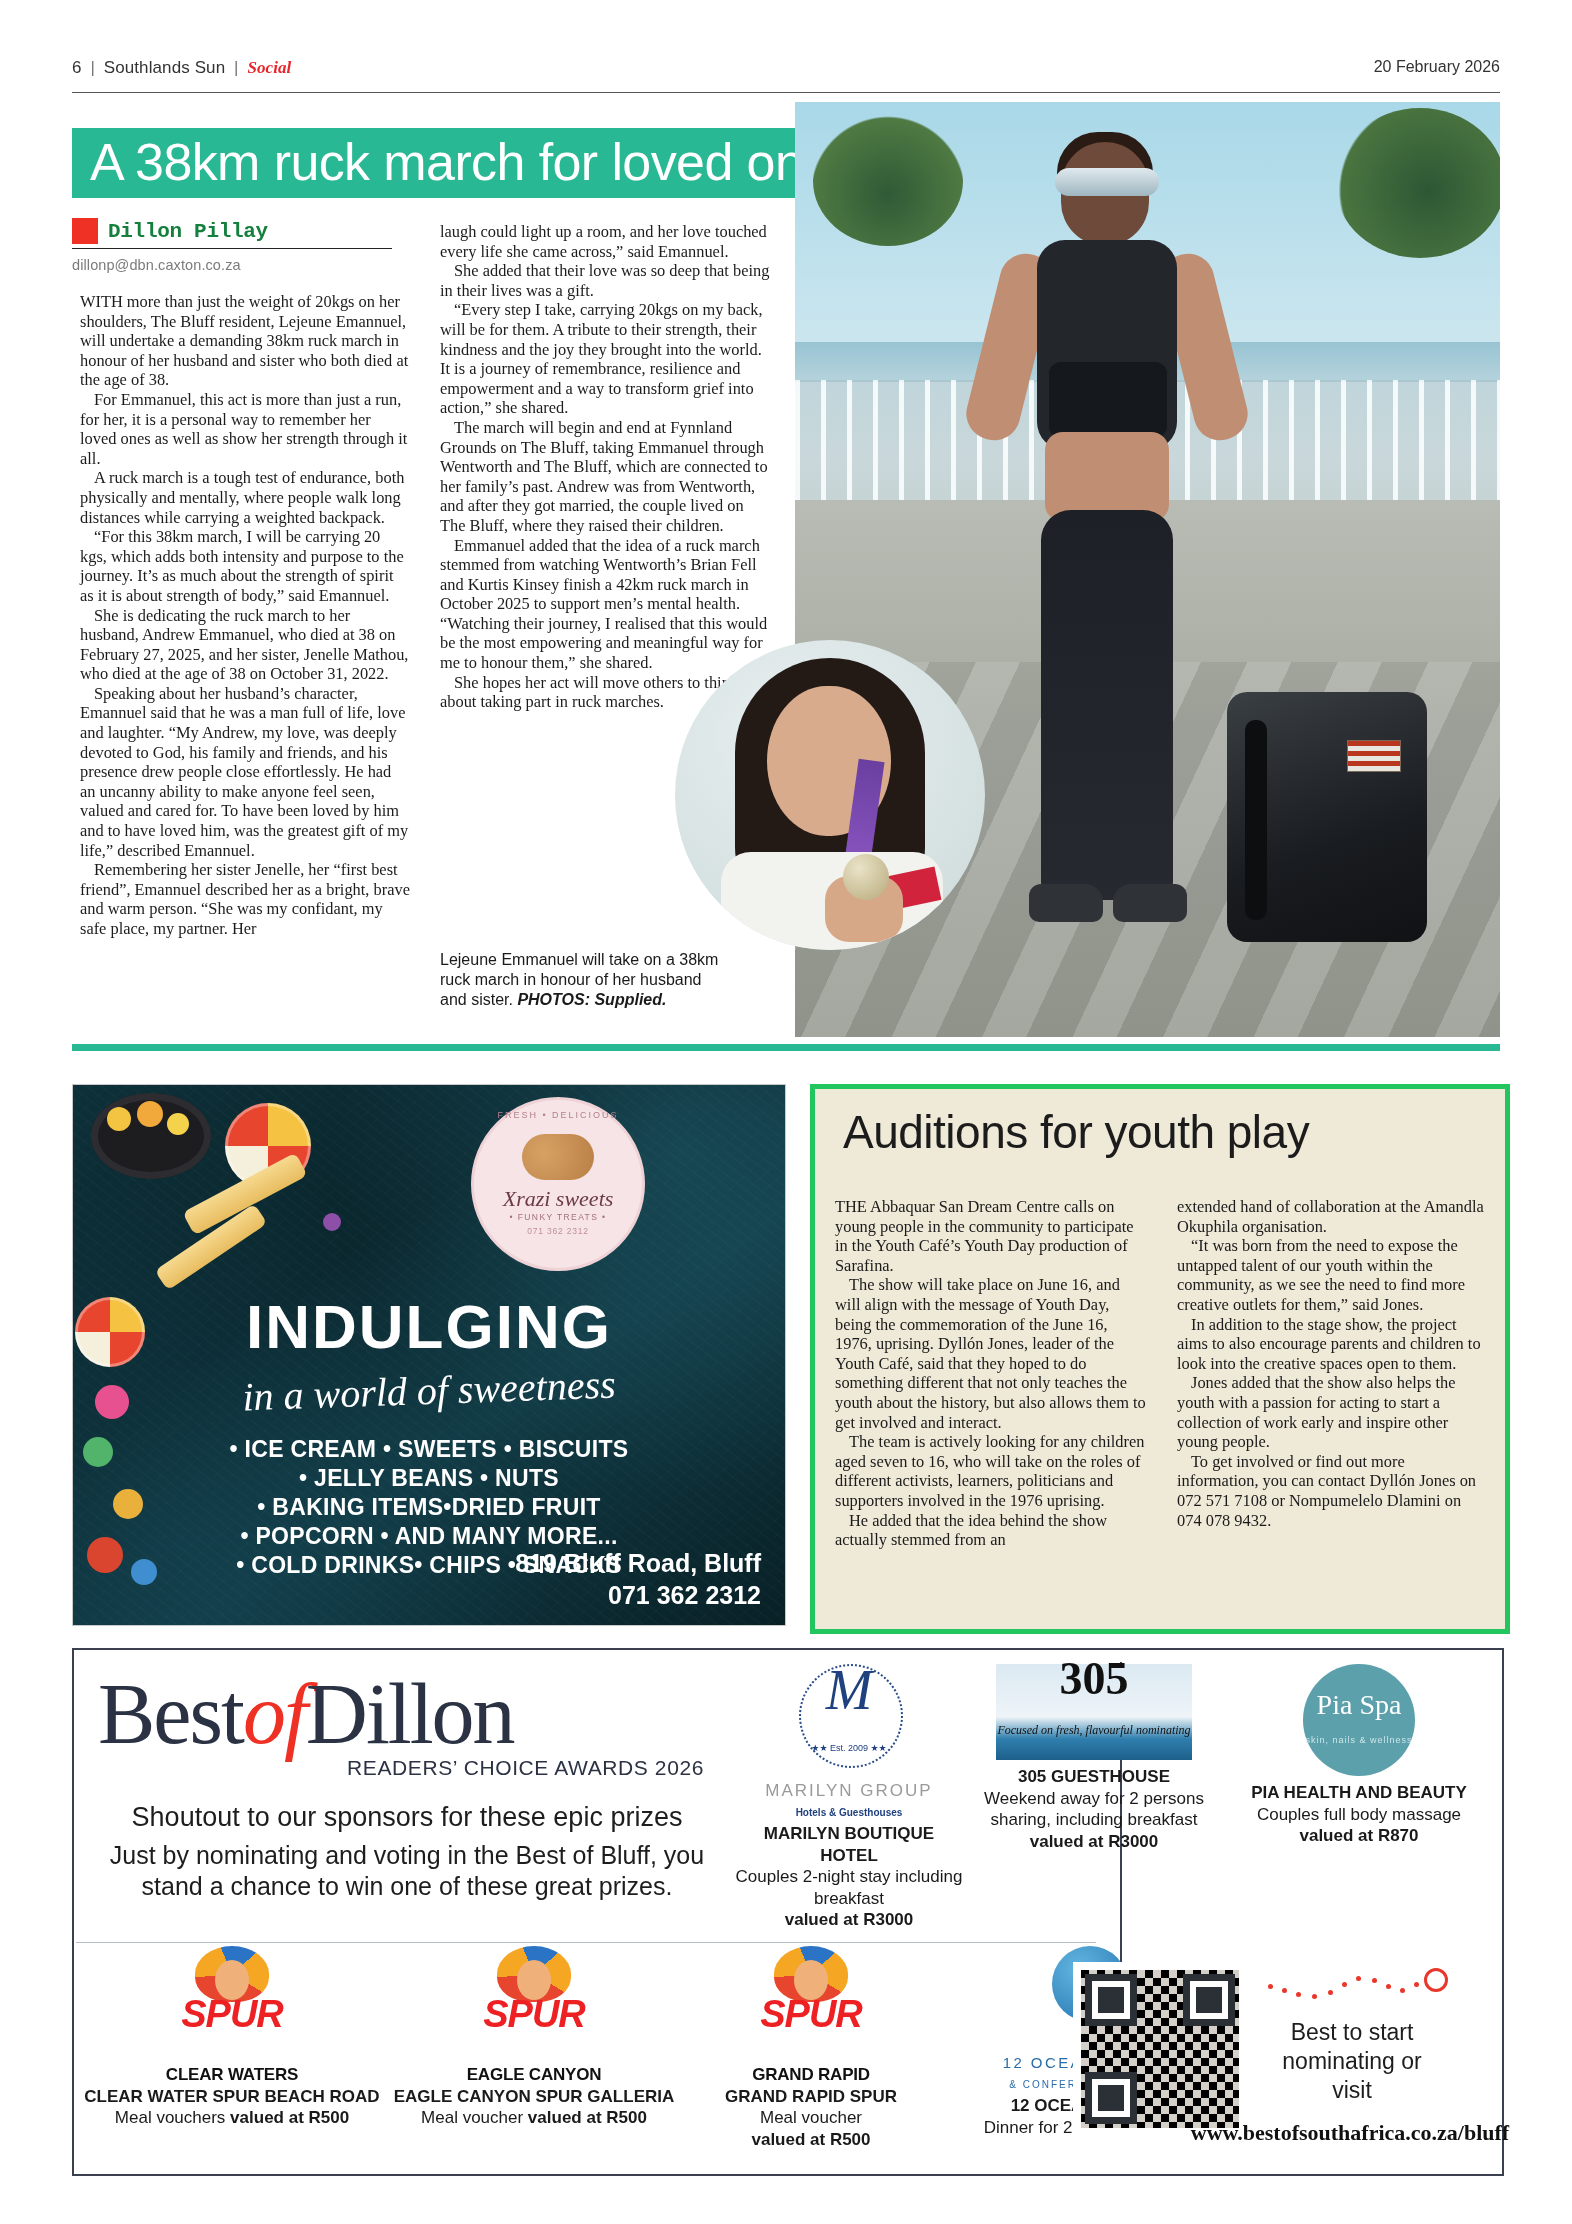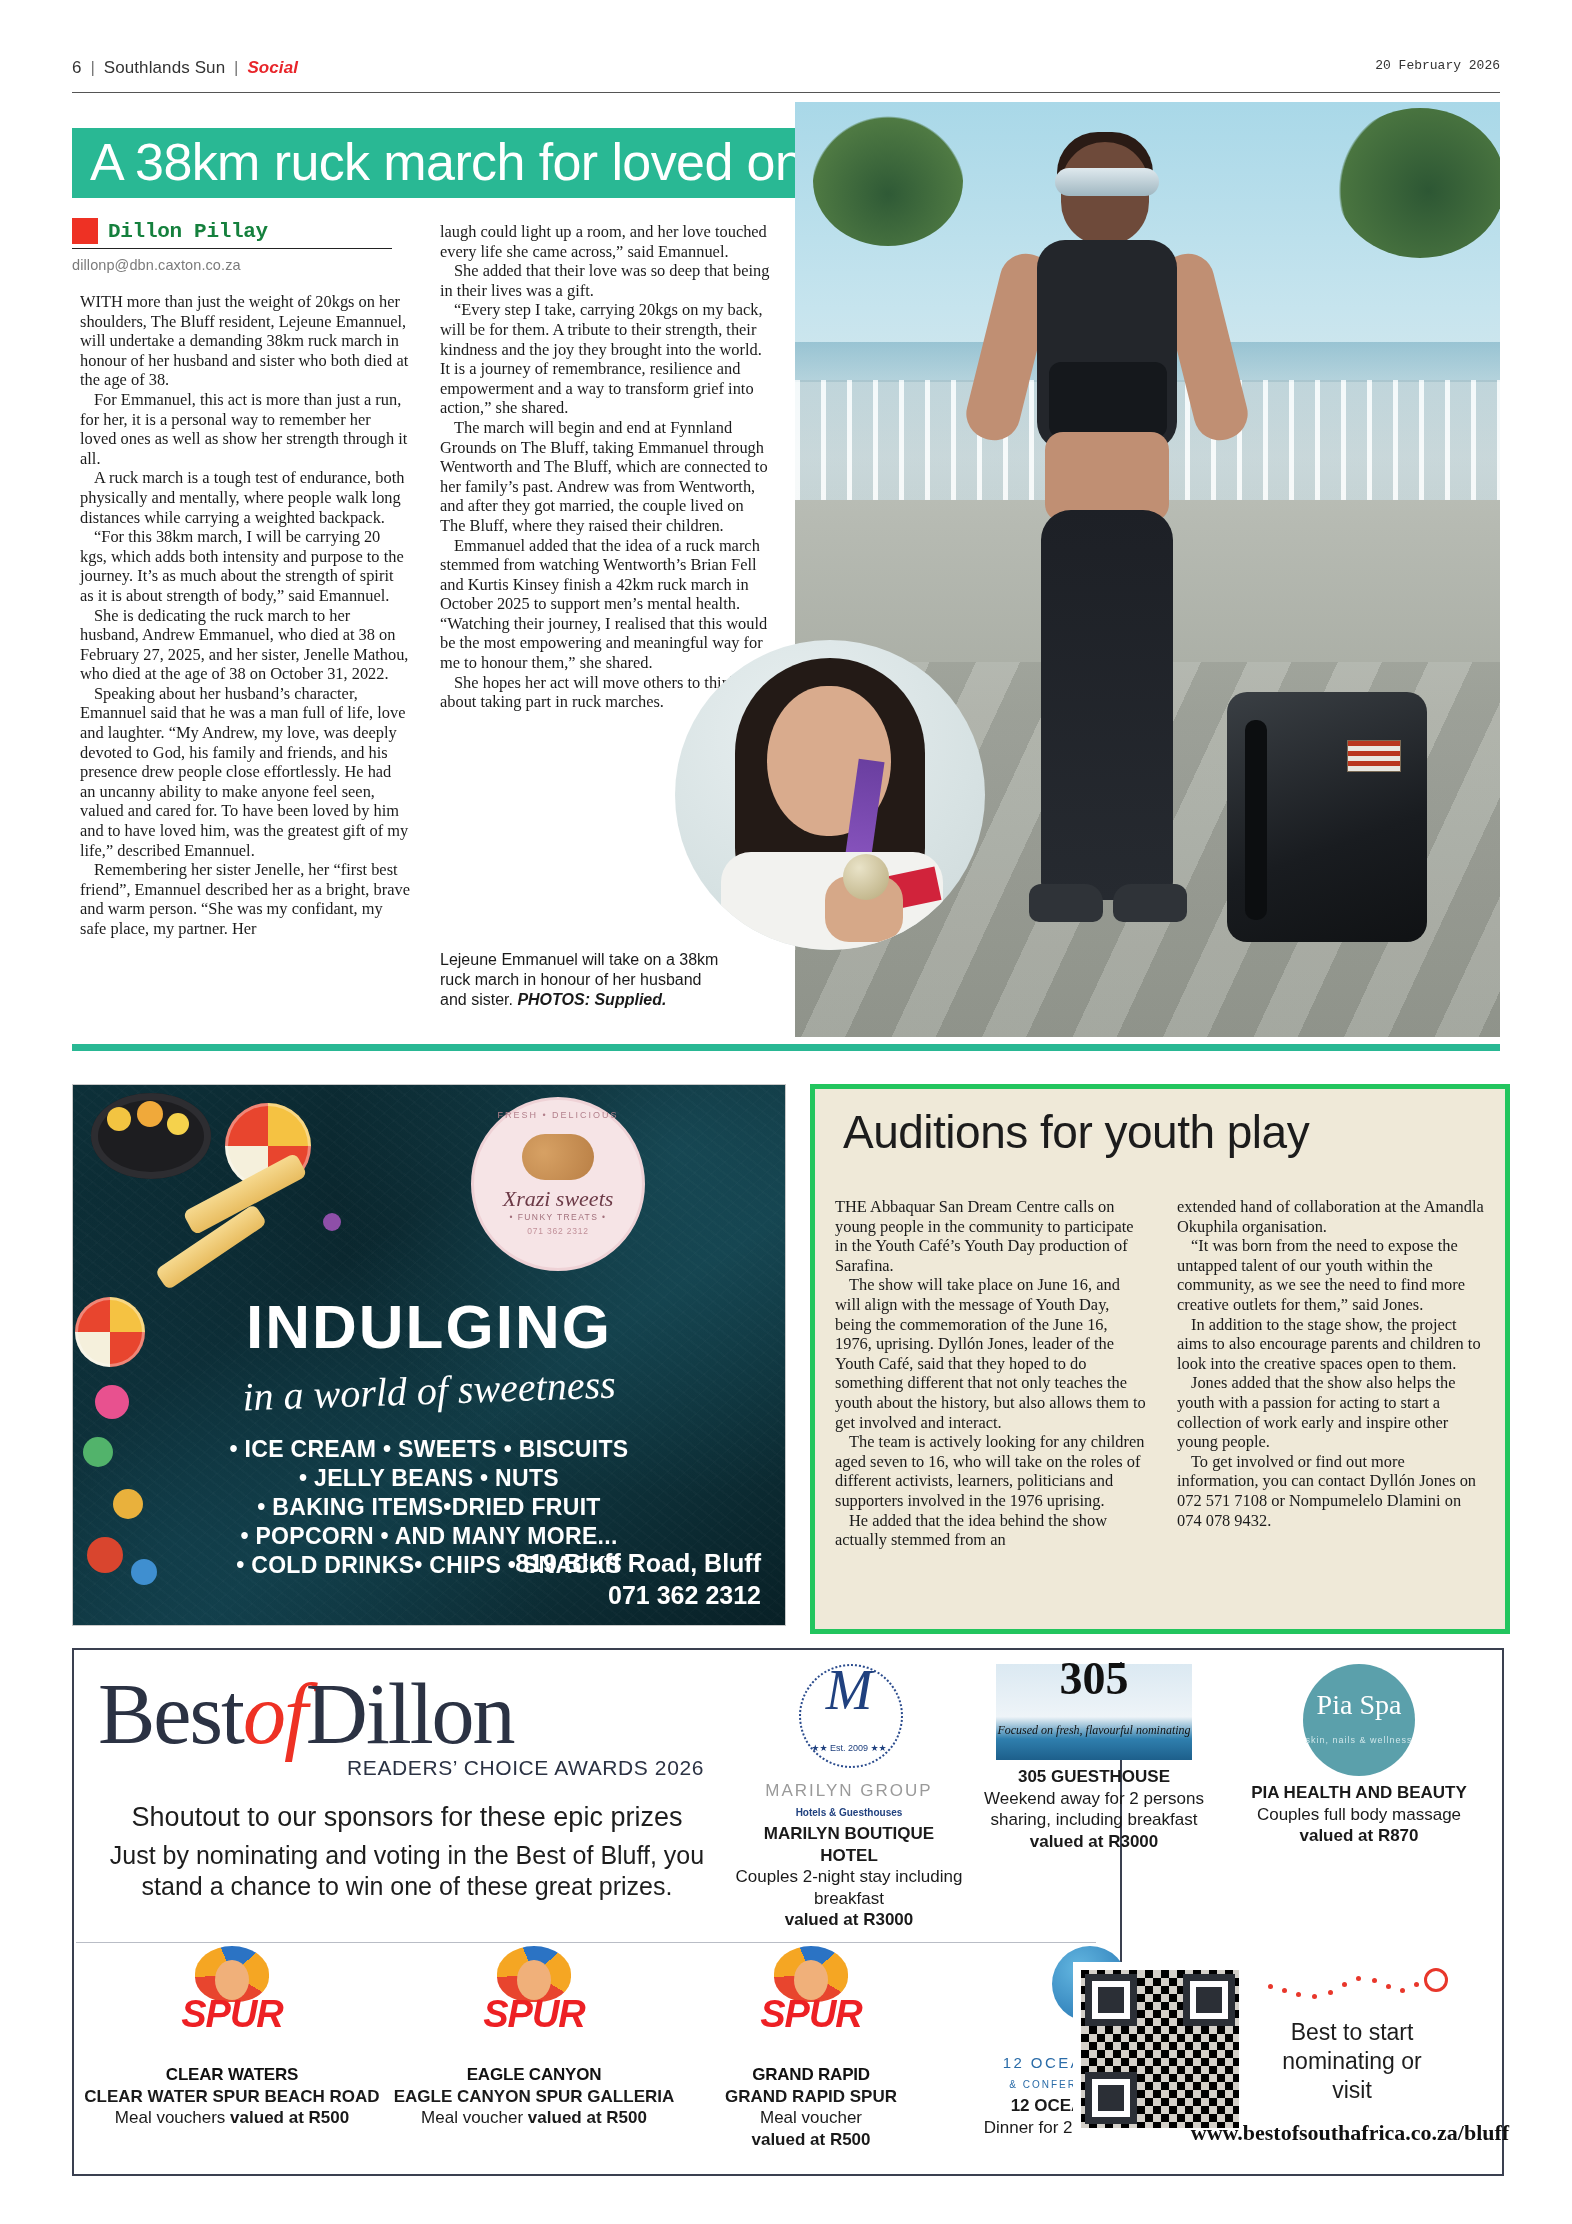--- a/index.html
+++ b/index.html
@@ -6,22 +6,22 @@
   .page{
     position:relative;width:1572px;height:2224px;background:#ffffff;
     font-family:"Liberation Sans",sans-serif;overflow:hidden;
   }
 
   
   .masthead{position:absolute;left:72px;top:58px;width:1428px;height:34px;
     border-bottom:1.5px solid #555;}
   .mast-left{position:absolute;left:0;top:0;font-size:17px;color:#333;letter-spacing:.1px;}
   .mast-left .sep{color:#777;padding:0 4px;}
-  .mast-social{color:#e8252a;font-style:italic;font-weight:bold;}
-  .mast-right{position:absolute;right:0;top:0;font-size:13px;color:#333;font-family:Liberation Mono, monospace;}
+  .mast-social{color:#e8252a;font-style:italic;font-weight:bold;font-family:Liberation Serif, serif;}
+  .mast-right{position:absolute;right:0;top:0;font-size:16px;color:#333;}
 
   
   .headline-bar{position:absolute;left:72px;top:128px;width:980px;height:70px;
     background:#29b894;}
   .headline-bar span{position:absolute;left:18px;top:50%;transform:translateY(-52%);
     color:#fff;font-size:52px;font-weight:300;letter-spacing:-.6px;white-space:nowrap;}
 
   
   .byline{position:absolute;left:72px;top:218px;width:320px;}
   .byline-row{display:flex;align-items:center;gap:10px;border-bottom:1.4px solid #222;padding-bottom:4px;}

